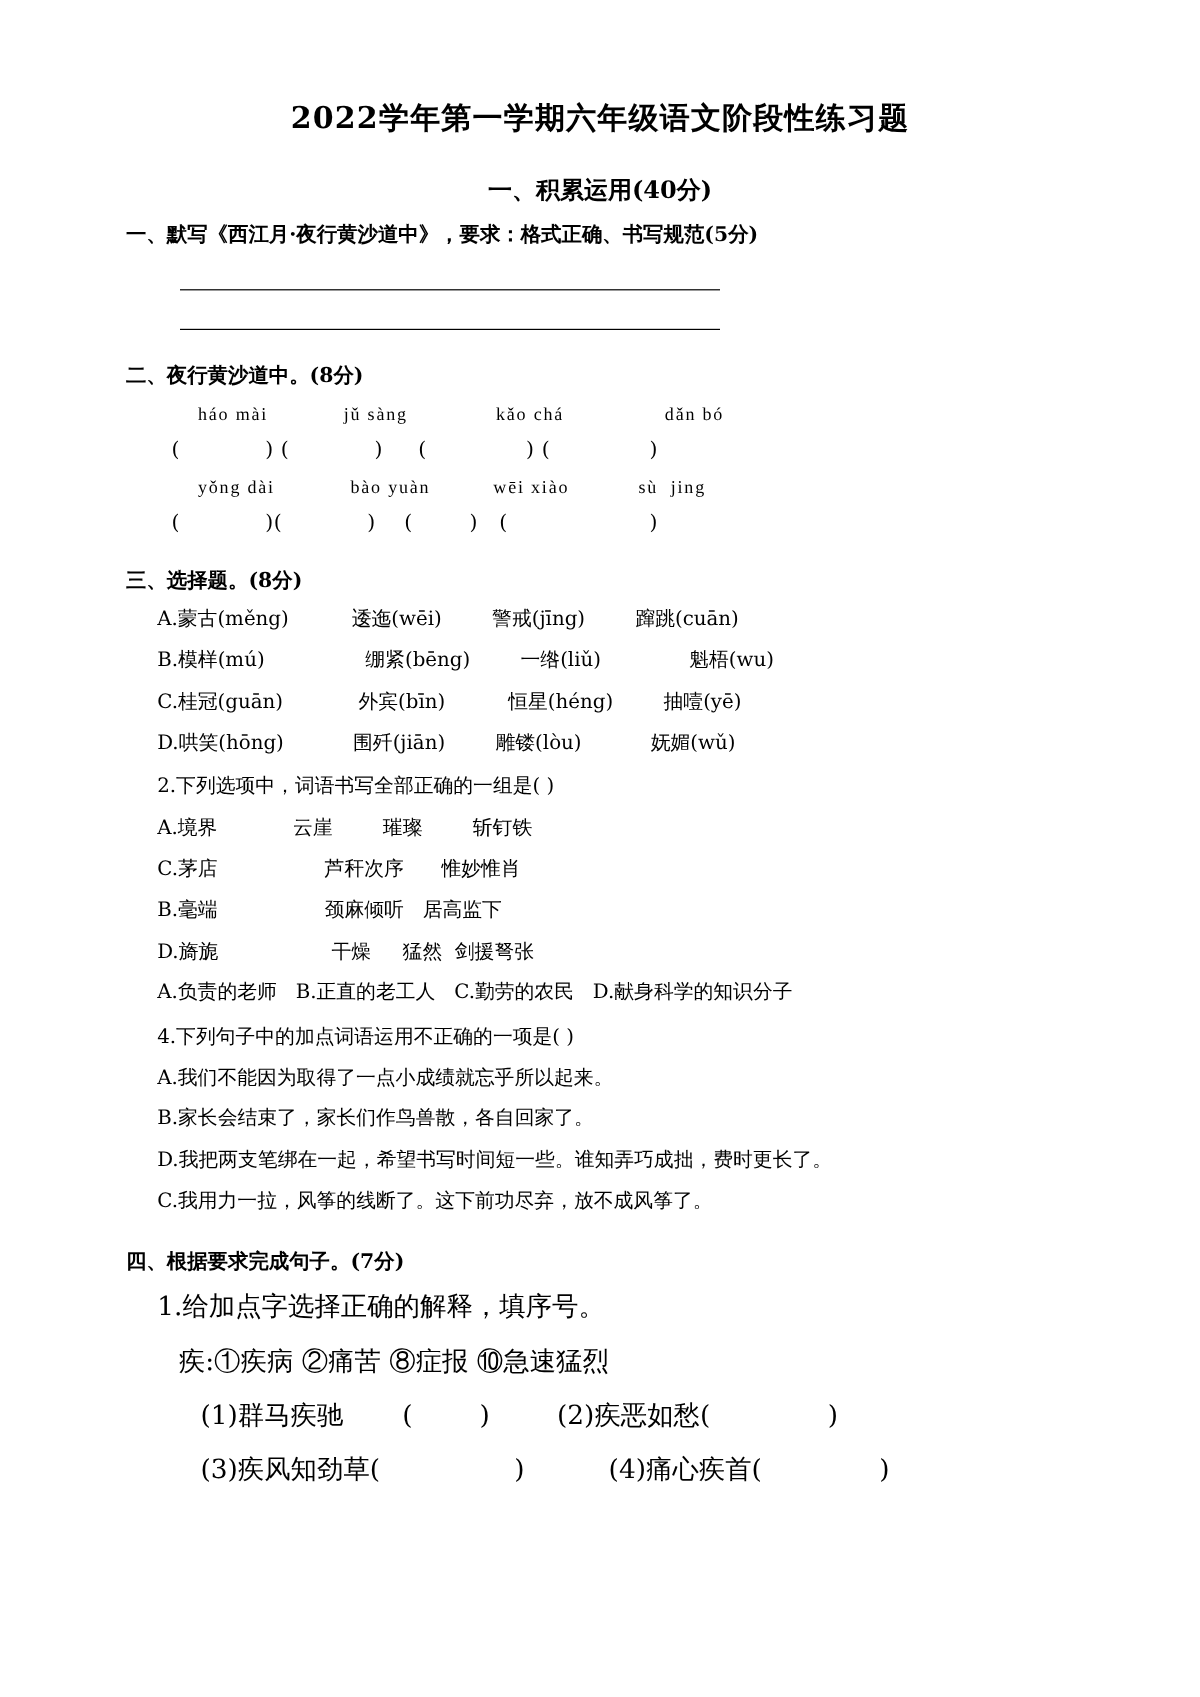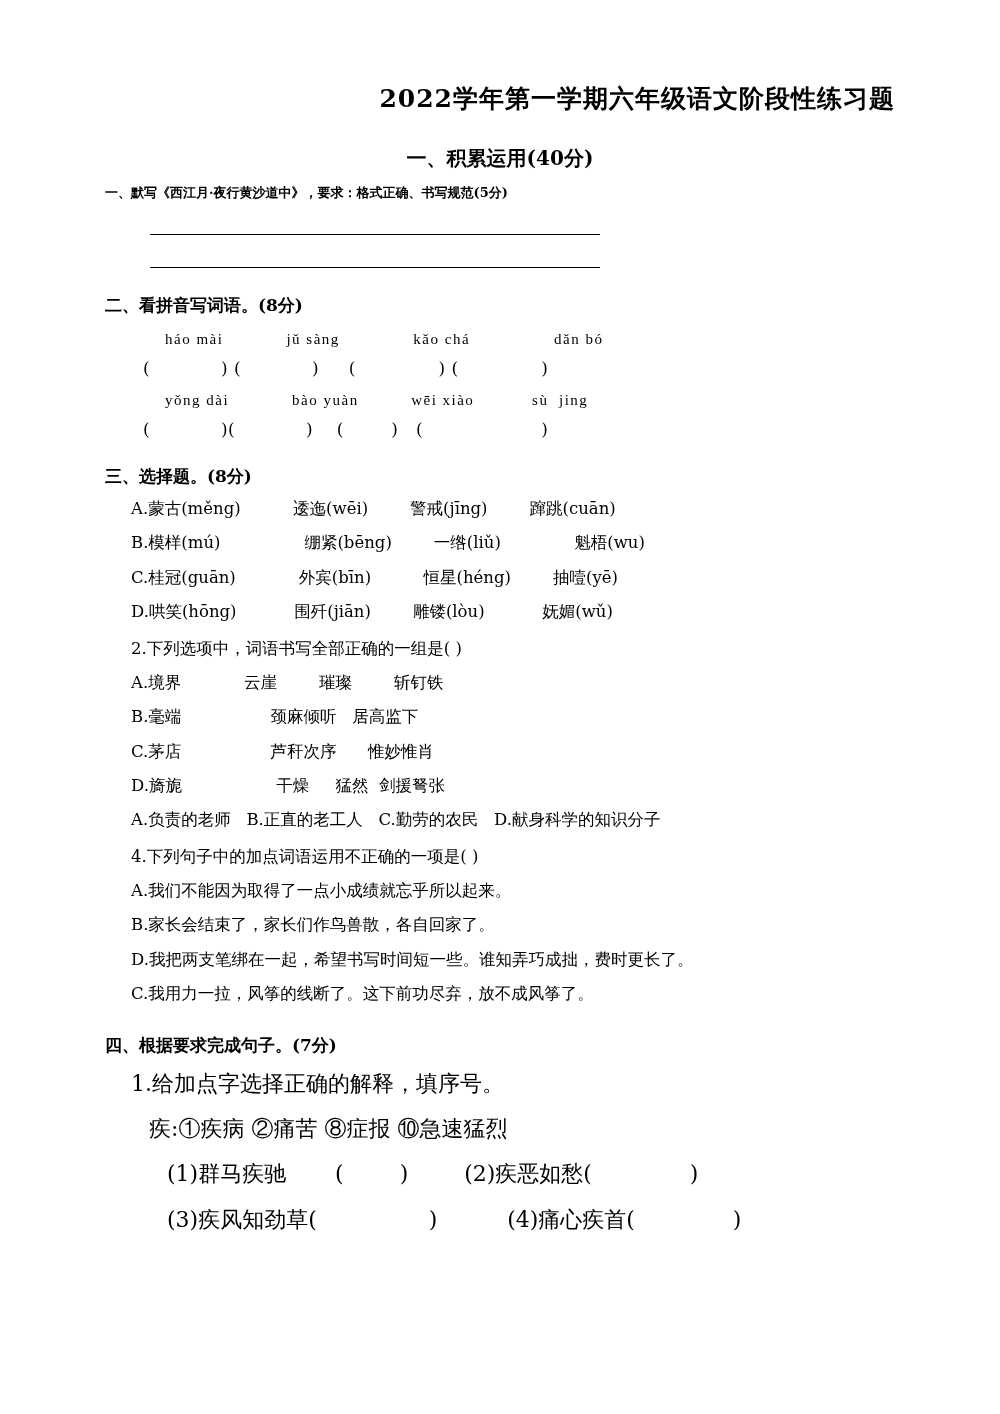--- a/index.html
+++ b/index.html
@@ -15,35 +15,35 @@
     position: relative;
     overflow: hidden;
   }
   .page {
     width: 1000px;
     height: 1414px;
     box-sizing: border-box;
     padding: 60px 105px 40px 105px;
   }
   .doc-title {
-    text-align: right;
+    text-align: center;
     font-size: 25px;
     font-weight: bold;
     letter-spacing: 1px;
     margin: 22px 0 0 0;
     font-family: "DejaVu Serif", "Liberation Serif", serif;
   }
   .section-head {
     text-align: center;
     font-size: 20px;
     font-weight: bold;
     margin: 30px 0 10px 0;
   }
   .q-line {
-    font-size: 13px;
+    font-size: 17px;
     font-weight: bold;
     margin: 8px 0 0 0;
     line-height: 1.7;
   }
   .blank-rule {
     border-bottom: 1.2px solid #000;
     height: 0;
     margin: 30px 0 0 45px;
     width: 450px;
   }
@@ -101,39 +101,39 @@
 
   <div class="doc-title">2022学年第一学期六年级语文阶段性练习题</div>
 
   <div class="section-head">一、积累运用(40分)</div>
 
   <div class="q-line">一、默写《西江月·夜行黄沙道中》，要求：格式正确、书写规范(5分)</div>
 
   <div class="blank-rule"></div>
   <div class="blank-rule second"></div>
 
-  <div class="heading2">二、看拼音写词语。(8分)</div>
+  <div class="heading2">二、夜行黄沙道中。(8分)</div>
 
   <div class="pinyin-row">háo mài            jǔ sàng              kǎo chá                dǎn bó</div>
   <div class="bracket-row">(            ) (            )     (              ) (              )</div>
 
   <div class="pinyin-row">yǒng dài            bào yuàn          wēi xiào           sù  jing</div>
   <div class="bracket-row">(            )(            )    (        )   (                    )</div>
 
   <div class="heading2 tight">三、选择题。(8分)</div>
 
   <div class="opt-row">A.蒙古(měng)          逶迤(wēi)        警戒(jīng)        蹿跳(cuān)</div>
   <div class="opt-row">B.模样(mú)                绷紧(bēng)        一绺(liǔ)              魁梧(wu)</div>
   <div class="opt-row">C.桂冠(guān)            外宾(bīn)          恒星(héng)        抽噎(yē)</div>
   <div class="opt-row">D.哄笑(hōng)           围歼(jiān)        雕镂(lòu)           妩媚(wǔ)</div>
 
   <div class="sub-q">2.下列选项中，词语书写全部正确的一组是(                )</div>
   <div class="opt-row">A.境界            云崖        璀璨        斩钉铁</div>
+  <div class="opt-row">C.茅店                 芦秆次序      惟妙惟肖</div>
   <div class="opt-row">B.毫端                 颈麻倾听   居高监下</div>
-  <div class="opt-row">C.茅店                 芦秆次序      惟妙惟肖</div>
   <div class="opt-row">D.旖旎                  干燥     猛然  剑援弩张</div>
 
   <div class="opt-row">A.负责的老师   B.正直的老工人   C.勤劳的农民   D.献身科学的知识分子</div>
 
   <div class="sub-q">4.下列句子中的加点词语运用不正确的一项是(              )</div>
   <div class="opt-row">A.我们不能因为取得了一点小成绩就忘乎所以起来。</div>
   <div class="opt-row">B.家长会结束了，家长们作鸟兽散，各自回家了。</div>
   <div class="opt-row">D.我把两支笔绑在一起，希望书写时间短一些。谁知弄巧成拙，费时更长了。</div>
   <div class="opt-row">C.我用力一拉，风筝的线断了。这下前功尽弃，放不成风筝了。</div>
 

